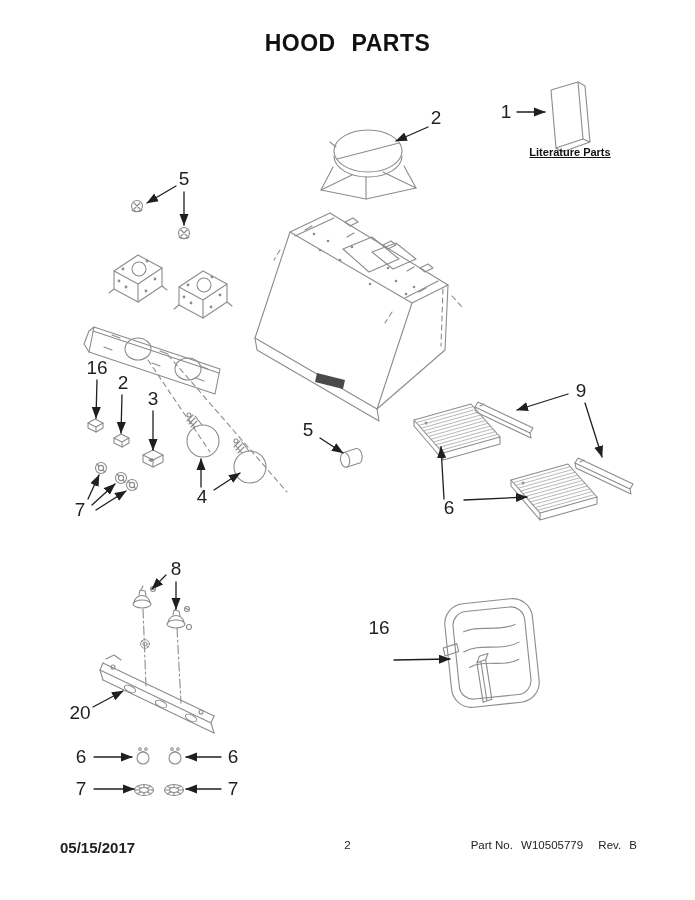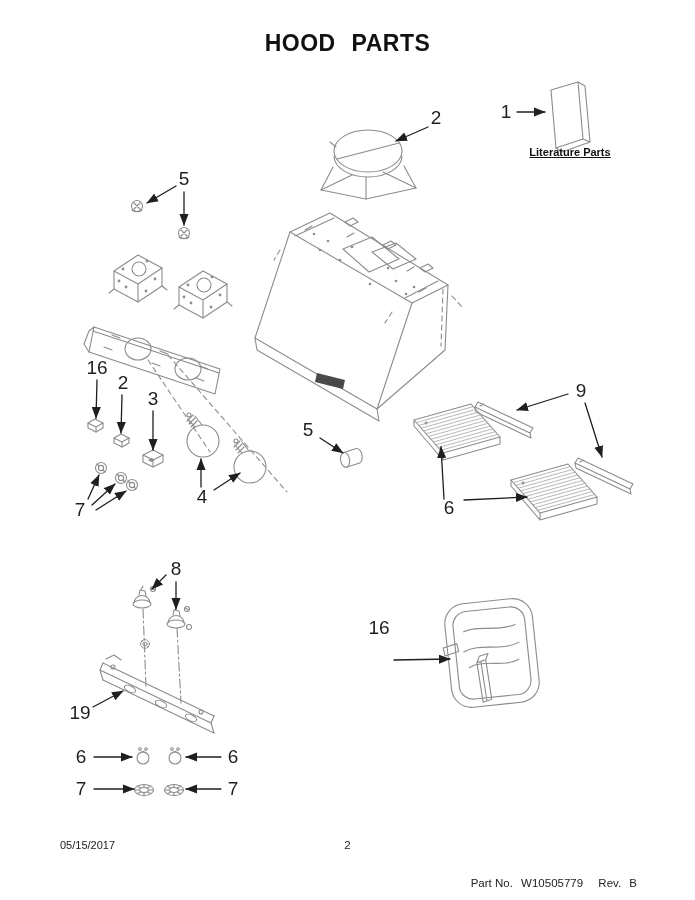--- a/index.html
+++ b/index.html
@@ -23,23 +23,23 @@
   .art .hatch{stroke:var(--hatch);stroke-width:.8;}
   .art .dashed{stroke-dasharray:5 4;}
   .art .dashdot{stroke-dasharray:9 3 2 3;}
   .art .badge{fill:var(--badge);stroke:none;}
   .art .arrow{stroke:var(--arrow);stroke-width:1.3;}
   .art marker path{fill:var(--arrow);stroke:none;}
   .callout{position:absolute;transform:translate(-50%,-50%);font-size:19px;
            color:var(--callout_text);white-space:nowrap;}
   .lit-caption{position:absolute;left:570px;top:146px;transform:translateX(-50%);
            font-size:11px;font-weight:bold;text-decoration:underline;color:var(--text);white-space:nowrap;text-align:right;}
-  .footer-date{position:absolute;left:60px;top:839px;font-size:11px;color:#222;}
+  .footer-date{position:absolute;left:60px;top:839px;font-size:15px;color:#222;font-weight:bold;}
   .footer-page{position:absolute;left:0;right:0;top:839px;text-align:center;font-size:11.5px;color:#222;}
-  .footer-part{position:absolute;right:58px;top:839px;font-size:11.5px;color:#222;margin-top:38px;}
+  .footer-part{position:absolute;right:58px;top:839px;font-size:11.5px;color:#222;}
   .footer-part span{display:inline-block;}
   .footer-part .gap-s{margin-left:5px;}
   .footer-part .gap-m{margin-left:12px;}
 </style>
 </head>
 <body>
 
 <div class="page">
 
   <div class="title">HOOD PARTS</div>
@@ -298,21 +298,21 @@
   <div class="callout" style="left:184px;top:179px">5</div>
   <div class="callout" style="left:97px;top:368px">16</div>
   <div class="callout" style="left:123px;top:383px">2</div>
   <div class="callout" style="left:153px;top:399px">3</div>
   <div class="callout" style="left:80px;top:510px">7</div>
   <div class="callout" style="left:202px;top:497px">4</div>
   <div class="callout" style="left:308px;top:430px">5</div>
   <div class="callout" style="left:581px;top:391px">9</div>
   <div class="callout" style="left:449px;top:508px">6</div>
   <div class="callout" style="left:176px;top:569px">8</div>
-  <div class="callout" style="left:80px;top:713px">19</div>
+  <div class="callout" style="left:80px;top:713px">20</div>
   <div class="callout" style="left:379px;top:628px">16</div>
   <div class="callout" style="left:81px;top:757px">6</div>
   <div class="callout" style="left:233px;top:757px">6</div>
   <div class="callout" style="left:81px;top:789px">7</div>
   <div class="callout" style="left:233px;top:789px">7</div>
 
   <div class="lit-caption">Literature Parts</div>
 
   <div class="footer-date">05/15/2017</div>
   <div class="footer-page">2</div>

